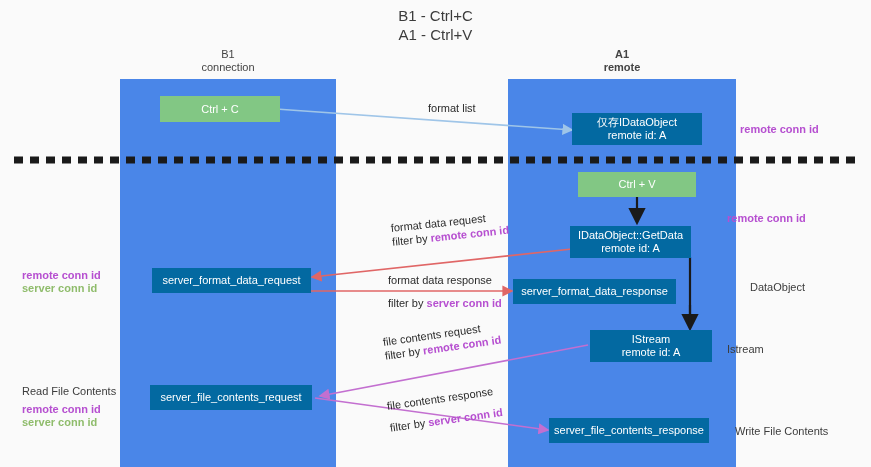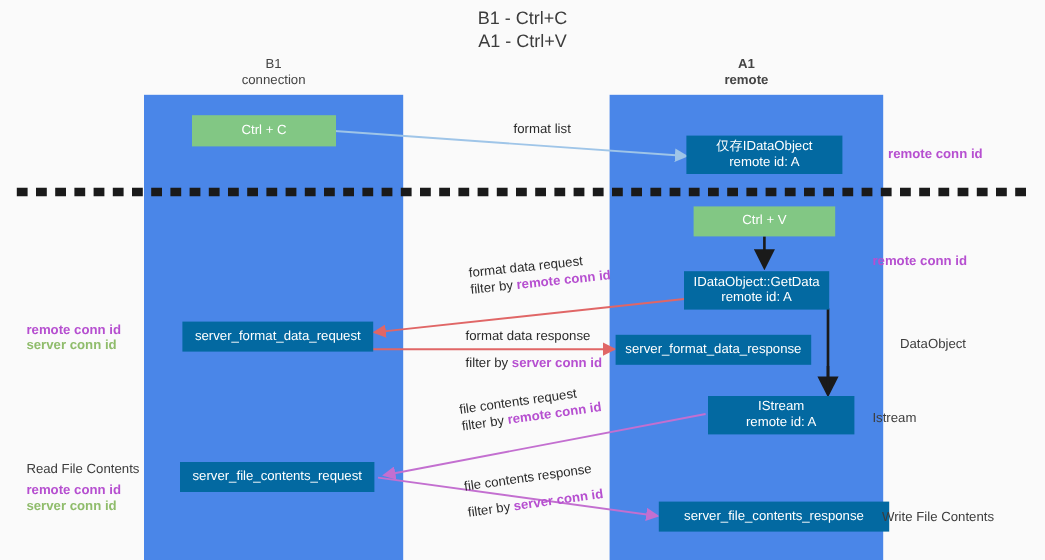--- a/index.html
+++ b/index.html
@@ -134,21 +134,21 @@
 
   <div class="node orange" style="left:590px;top:330px;width:122px;height:32px;">
     <span class="l1">IStream</span>
     <span class="l2">remote id: A</span>
   </div>
 
   <div class="node orange" style="left:150px;top:385px;width:162px;height:25px;">
     <span class="l1">server_file_contents_request</span>
   </div>
 
-  <div class="node orange" style="left:549px;top:418px;width:192px;height:25px;align-items:center;">
+  <div class="node orange" style="left:549px;top:418px;width:160px;height:25px;align-items:center;">
     <span class="l1">server_file_contents_response</span>
   </div>
 
   <div class="flabel" style="left:400px;top:101px;margin-left:28px;">
     <span>format list</span>
   </div>
 
   <div class="flabel" style="left:390px;top:221px;transform:rotate(-6deg);">
     <div>format data request</div>
     <div>

